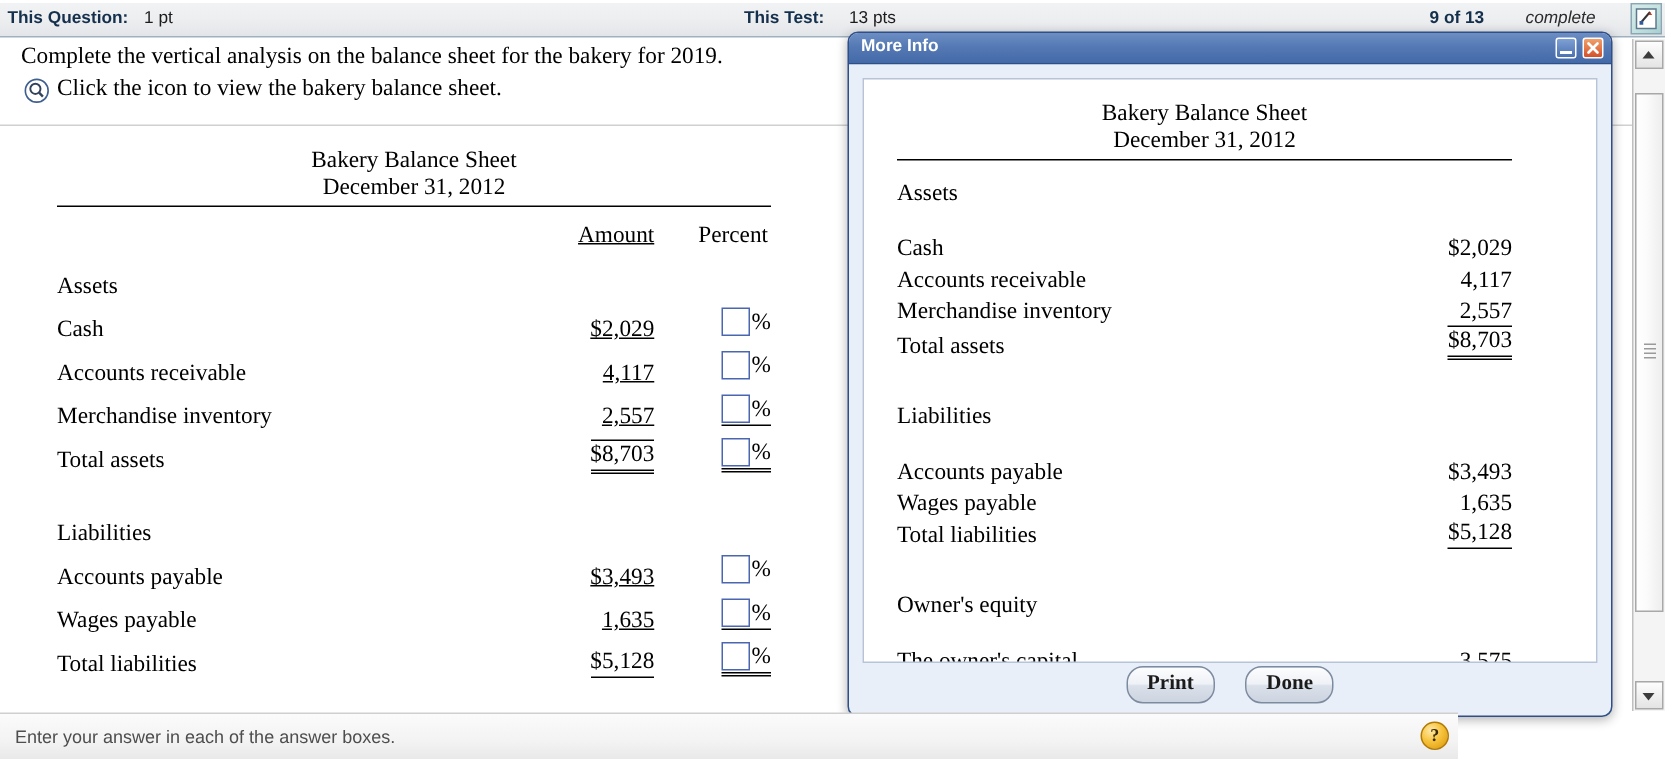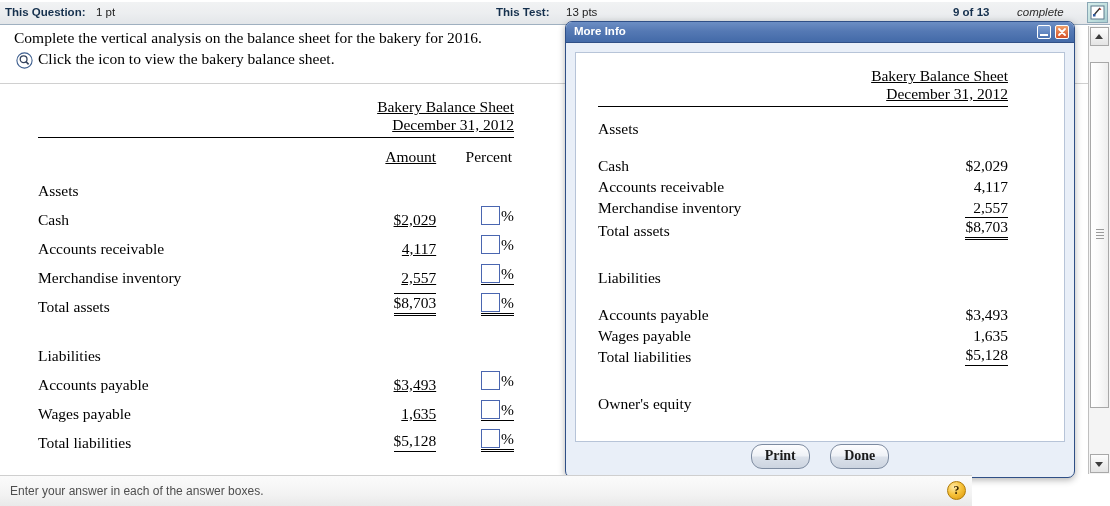--- a/index.html
+++ b/index.html
@@ -104,24 +104,23 @@
   .sheet {
     position: absolute;
     left: 38px;
     top: 72px;
     width: 476px;
     font-family: "Liberation Serif", serif;
     font-size: 15.5px;
     color: #000;
   }
   .sheet-title {
-    text-align: right;
+    text-align: center;
     line-height: 18px;
     margin-bottom: 3px;
-    text-decoration: underline;
   }
   .sheet-rule {
     height: 1px;
     background: #000;
     width: 100%;
   }
   table.ws {
     width: 100%;
     border-collapse: collapse;
     font-family: "Liberation Serif", serif;
@@ -361,21 +360,21 @@
       <svg width="19" height="19" viewBox="0 0 19 19" aria-hidden="true">
         <rect x="3" y="3" width="13" height="13" fill="#ffffff" stroke="#5d7a8c" stroke-width="1"></rect>
         <path d="M12 5 L6 12" stroke="#333" stroke-width="1.3"></path>
         <path d="M12 5 L13.5 7 L11 7 Z" fill="#c0392b"></path>
         <rect x="5" y="11" width="2.5" height="2.5" fill="#2f5aa0"></rect>
       </svg>
     </div>
   </div>
 
   <div class="qpane">
-    <div class="qtext" id="q-line1">Complete the vertical analysis on the balance sheet for the bakery for 2016.</div>
+    <div class="qtext" id="q-line1">Complete the vertical analysis on the balance sheet for the bakery for 2019.</div>
     <div class="magnifier">
       <svg width="17" height="17" viewBox="0 0 17 17" aria-hidden="true">
         <circle cx="8.5" cy="8.5" r="7.6" fill="#ffffff" stroke="#3e5f8f" stroke-width="1.1"></circle>
         <circle cx="7.6" cy="7.2" r="3.4" fill="none" stroke="#33425c" stroke-width="1.3"></circle>
         <line x1="10.1" y1="9.8" x2="12.6" y2="12.4" stroke="#33425c" stroke-width="1.6"></line>
       </svg>
     </div>
     <div class="qtext" id="q-line2">Click the icon to view the bakery balance sheet.</div>
     <div class="qdivider"></div>
 
@@ -575,20 +574,24 @@
           <tr class="drow-gap">
                 <td colspan="2"></td>
               </tr>
           <tr class="drow-sec">
             <td class="d-label">Owner's equity</td>
             <td class="d-amount"></td>
           </tr>
           <tr class="drow-gap">
                 <td colspan="2"></td>
               </tr>
+          <tr class="drow">
+            <td class="d-label">The owner's capital</td>
+            <td class="d-amount">3,575</td>
+          </tr>
 
         </tbody>
           </table>
       </div>
     </div>
 
     <div class="dlg-footer">
       <span class="pillbtn">Print</span>
       <span class="pillbtn">Done</span>
     </div>

